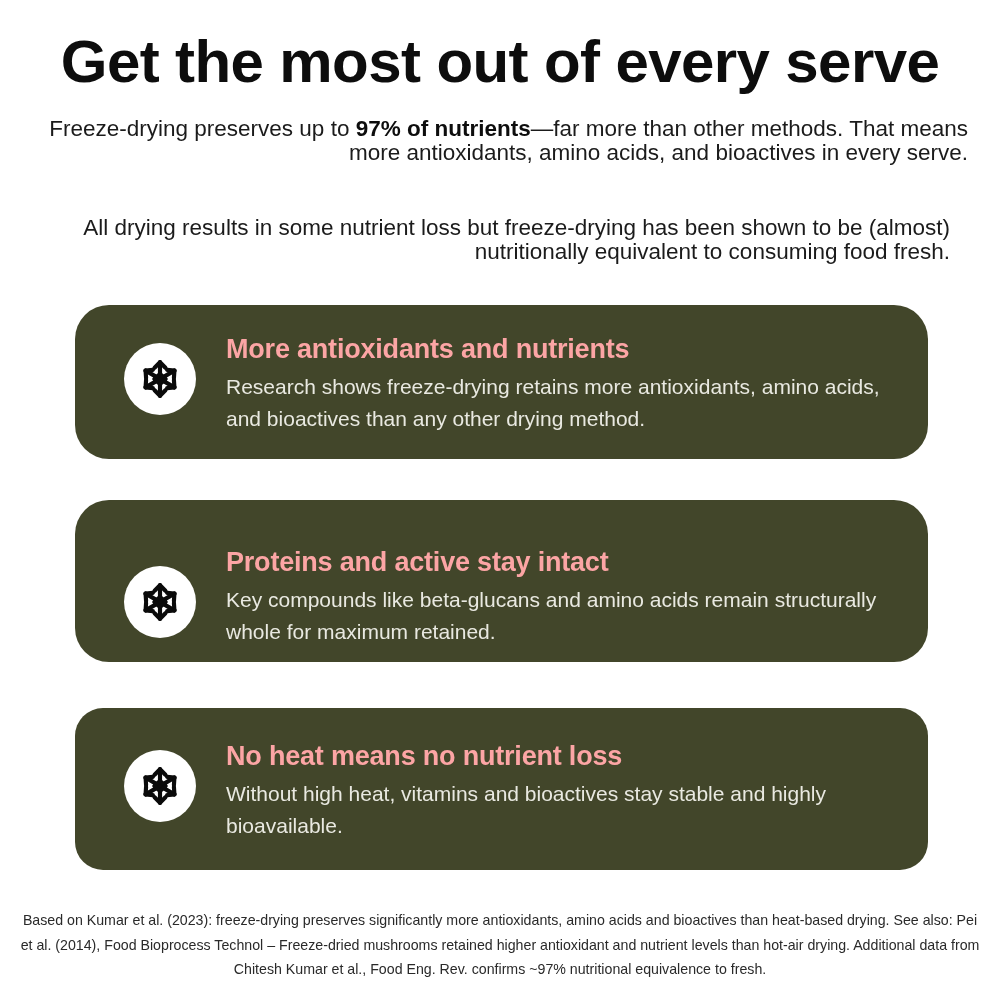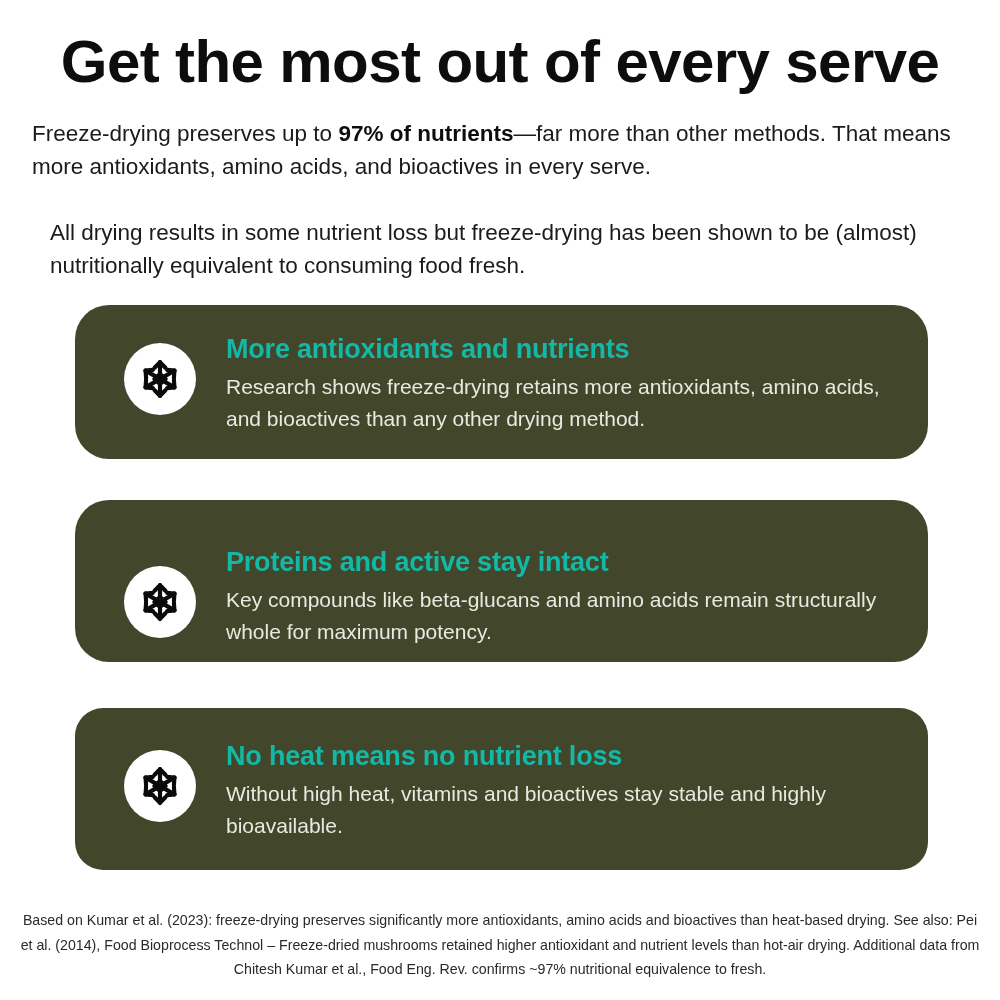--- a/index.html
+++ b/index.html
@@ -37,23 +37,23 @@
     color: #0d0d0d;
     line-height: 1.18;
   }
 
   
   .intro {
     position: absolute;
     left: 50%;
     transform: translateX(-50%);
     width: 936px;
-    text-align: left;
+    text-align: right;
     font-size: 22.5px;
-    line-height: 33px;
+    line-height: 24px;
     color: #1b1b1b;
     font-weight: 400;
   }
   .intro-1 { top: 117px; }
   .intro-2 { top: 216px; width: 900px; }
 
   .intro b {
     font-weight: 700;
     color: #0d0d0d;
   }
@@ -111,21 +111,21 @@
     padding-left: 30px;
     padding-right: 30px;
   }
   .card-1 .card-text { padding-top: 28px; }
   .card-2 .card-text { padding-top: 32px; }
   .card-3 .card-text { padding-top: 32px; }
 
   .card-title {
     font-size: 27px;
     font-weight: 700;
-    color: #14b8a6;
+    color: #fca5a5;
     letter-spacing: -0.2px;
     line-height: 1.22;
     margin-bottom: 5px;
   }
 
   .card-body {
     font-size: 21px;
     font-weight: 400;
     color: #e9e9e1;
     line-height: 32px;
@@ -209,21 +209,21 @@
           <line x1="41.3" y1="14" x2="32.5" y2="13"></line>
           <line x1="41.3" y1="14" x2="40.7" y2="23"></line>
           <line x1="24" y1="18" x2="17.5" y2="24"></line>
           <line x1="24" y1="18" x2="30.5" y2="24"></line>
           <line x1="24" y1="30" x2="17.5" y2="24"></line>
           <line x1="24" y1="30" x2="30.5" y2="24"></line>
         </svg>
       </div>
       <div class="card-text">
         <div class="card-title">Proteins and active stay intact</div>
-        <div class="card-body">Key compounds like beta-glucans and amino acids remain structurally whole for maximum potency.</div>
+        <div class="card-body">Key compounds like beta-glucans and amino acids remain structurally whole for maximum retained.</div>
       </div>
     </div>
 
     <div class="card card-3">
       <div class="icon-wrap">
         <svg class="snowflake" viewBox="0 0 48 48">
           <line x1="24" y1="4" x2="24" y2="44"></line>
           <line x1="6.7" y1="14" x2="41.3" y2="34"></line>
           <line x1="6.7" y1="34" x2="41.3" y2="14"></line>
           <line x1="24" y1="4" x2="17.5" y2="10.5"></line>

